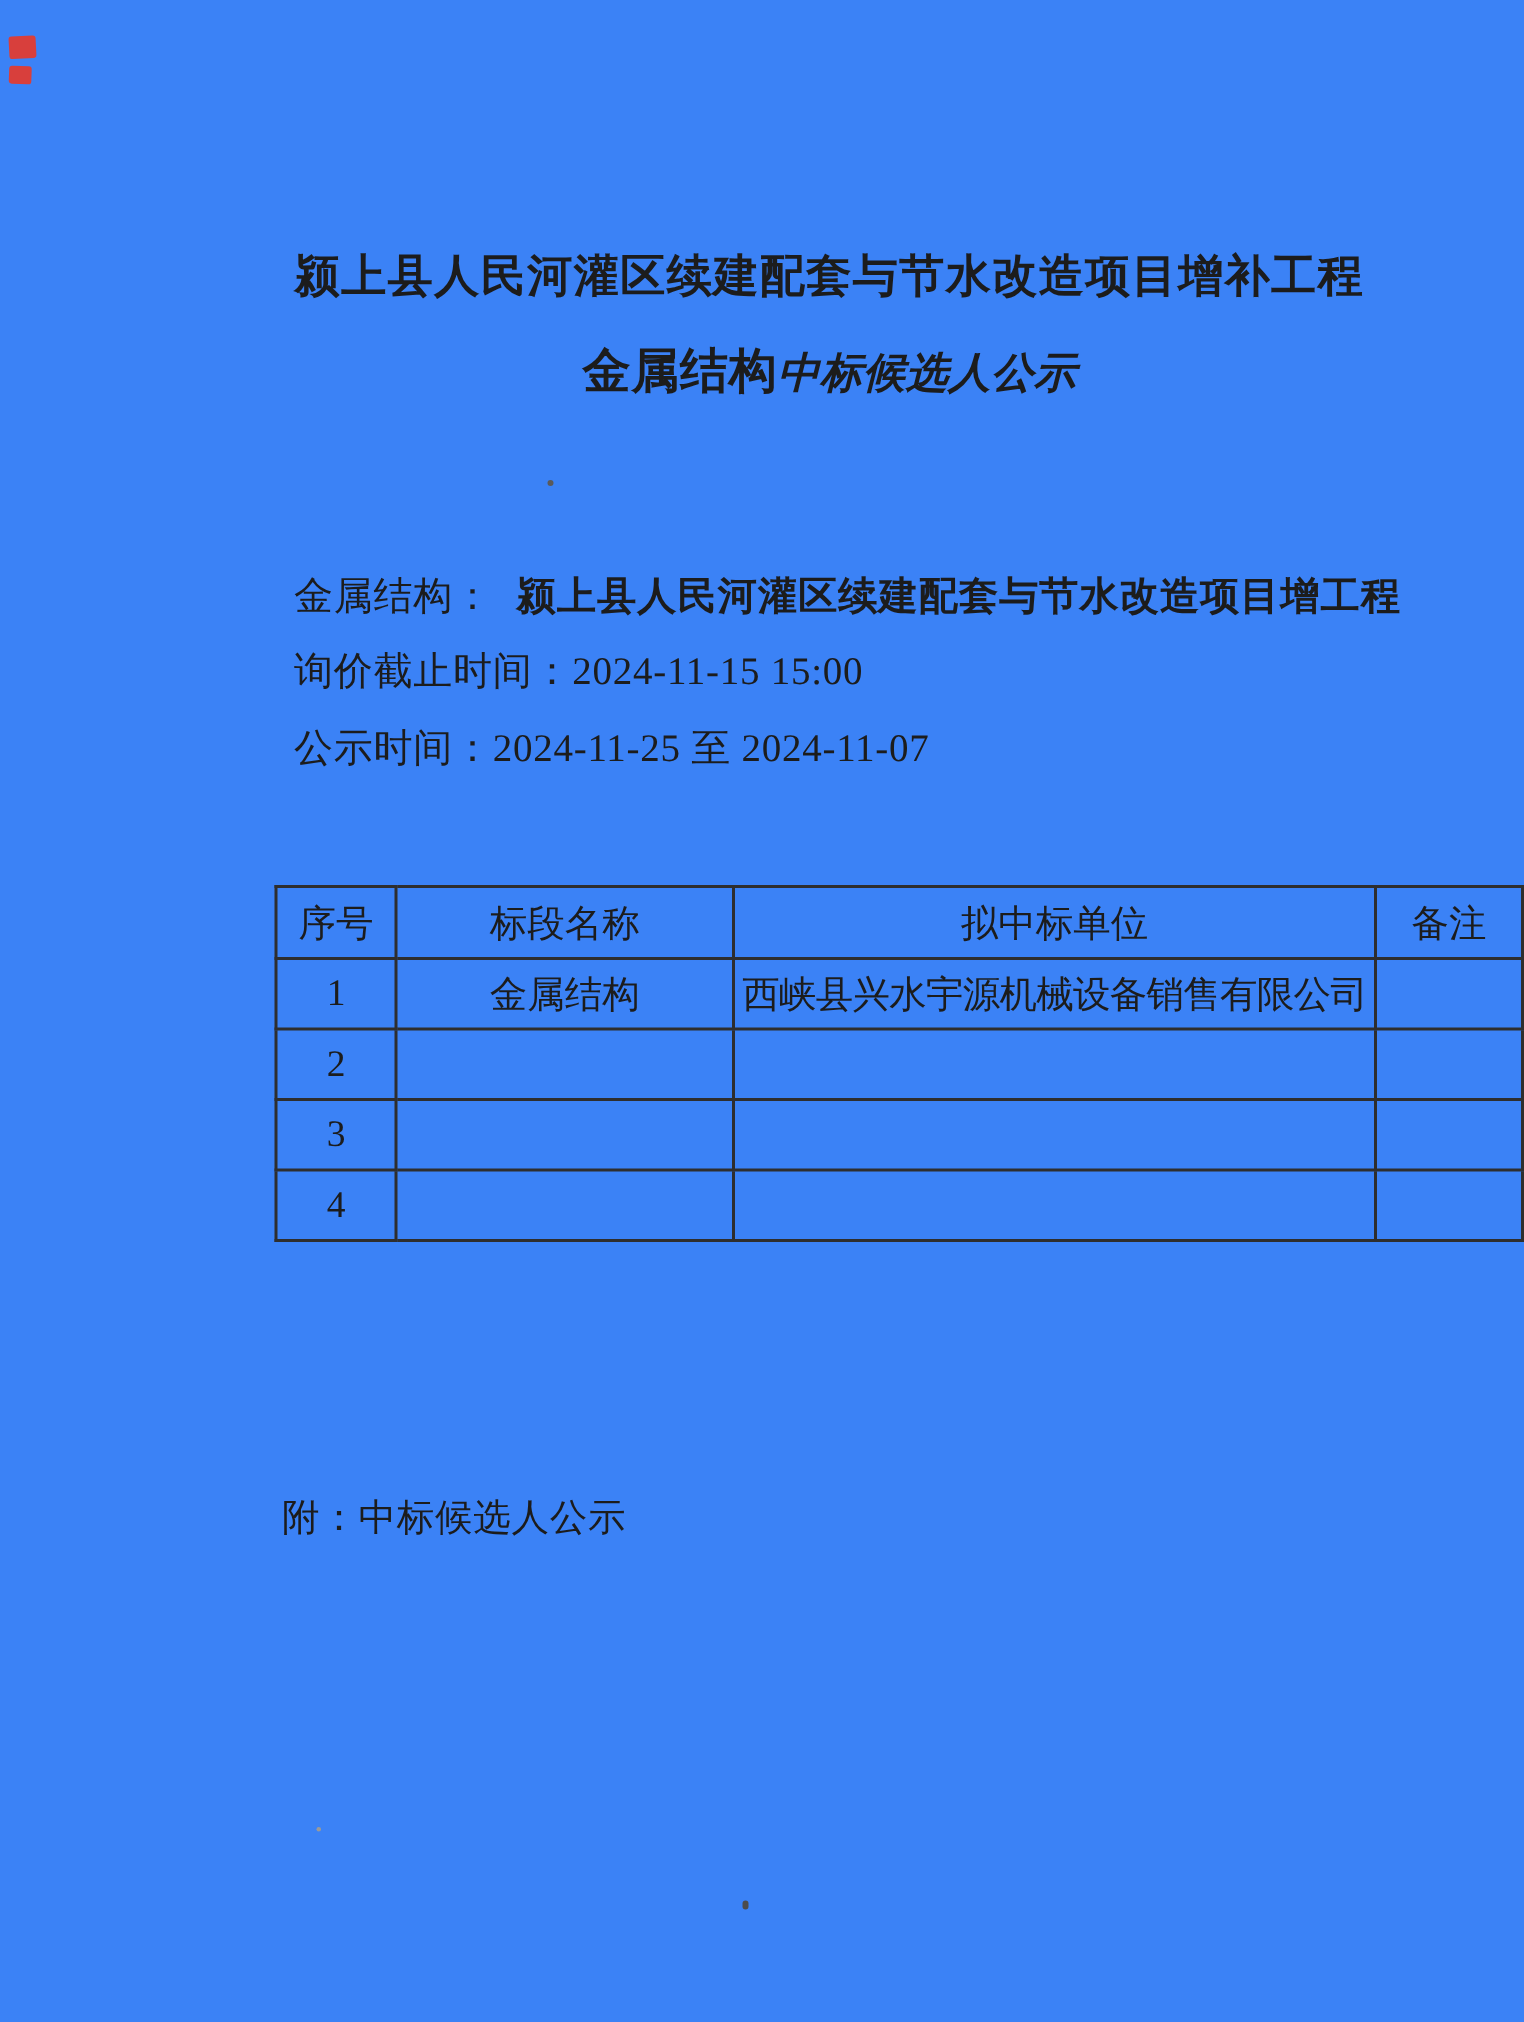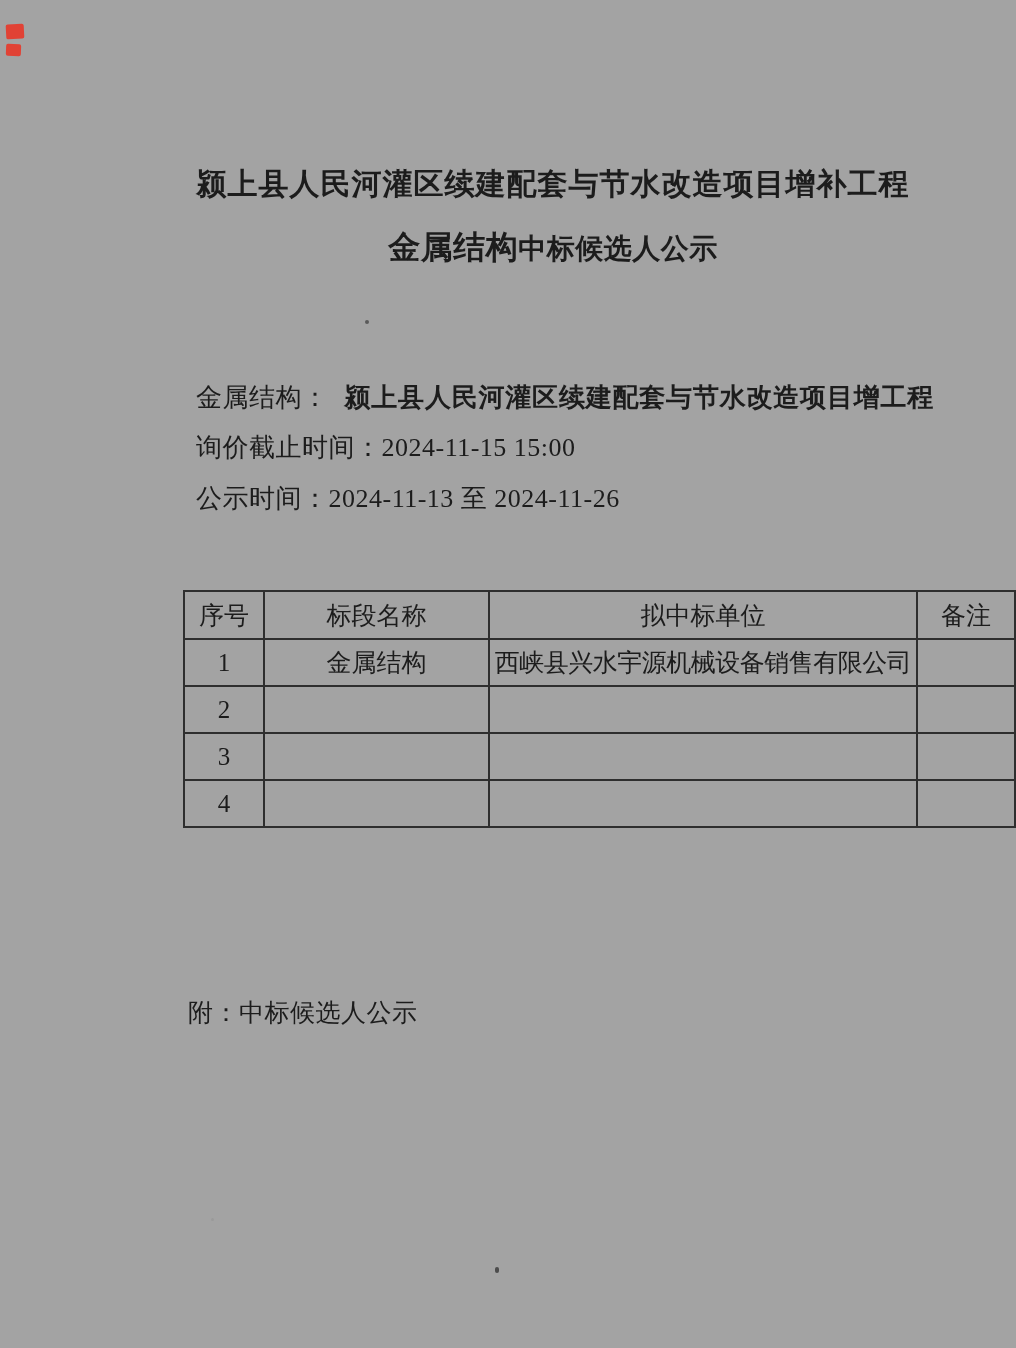--- a/index.html
+++ b/index.html
@@ -11,21 +11,21 @@
     width: 1016px;
     height: 1348px;
     position: relative;
     font-family: "Liberation Sans", "DejaVu Sans", sans-serif;
     color: #1c1c1c;
     overflow: hidden;
   }
   .page {
     position: absolute;
     inset: 0;
-    background: #a3a3a3;
+    background: #3b82f6;
   }
   
   .stamp-mark {
     position: absolute;
     background: #e6392b;
     border-radius: 2px;
     opacity: 0.92;
   }
   .stamp-a { left: 6px; top: 24px; width: 18px; height: 15px; transform: rotate(-3deg); }
   .stamp-b { left: 6px; top: 44px; width: 15px; height: 12px; transform: rotate(2deg); }
@@ -50,21 +50,21 @@
   .title-line2 {
     position: absolute;
     left: 138px;
     top: 226px;
     width: 830px;
     text-align: center;
     font-weight: bold;
     white-space: nowrap;
   }
   .title-line2 .t2-big { font-size: 32px; letter-spacing: 0.5px; }
-  .title-line2 .t2-small { font-size: 28px; letter-spacing: 0.5px; }
+  .title-line2 .t2-small { font-size: 28px; letter-spacing: 0.5px; font-style: italic; }
 
   .info-block {
     position: absolute;
     left: 196px;
     top: 372px;
     width: 780px;
     font-size: 26px;
     line-height: 50px;
     letter-spacing: 0.5px;
   }
@@ -139,21 +139,21 @@
   </div>
 
   <div class="info-block">
     <div class="info-line">
       <span>金属结构：</span><span class="value-bold">颍上县人民河灌区续建配套与节水改造项目增工程</span>
     </div>
     <div class="info-line">
       <span>询价截止时间：</span><span class="num">2024-11-15 15:00</span>
     </div>
     <div class="info-line">
-      <span>公示时间：</span><span class="num">2024-11-13 至 2024-11-26</span>
+      <span>公示时间：</span><span class="num">2024-11-25 至 2024-11-07</span>
     </div>
   </div>
 
   <table class="bid-table">
     <colgroup>
       <col style="width:80px">
       <col style="width:225px">
       <col style="width:428px">
       <col style="width:98px">
     </colgroup>

